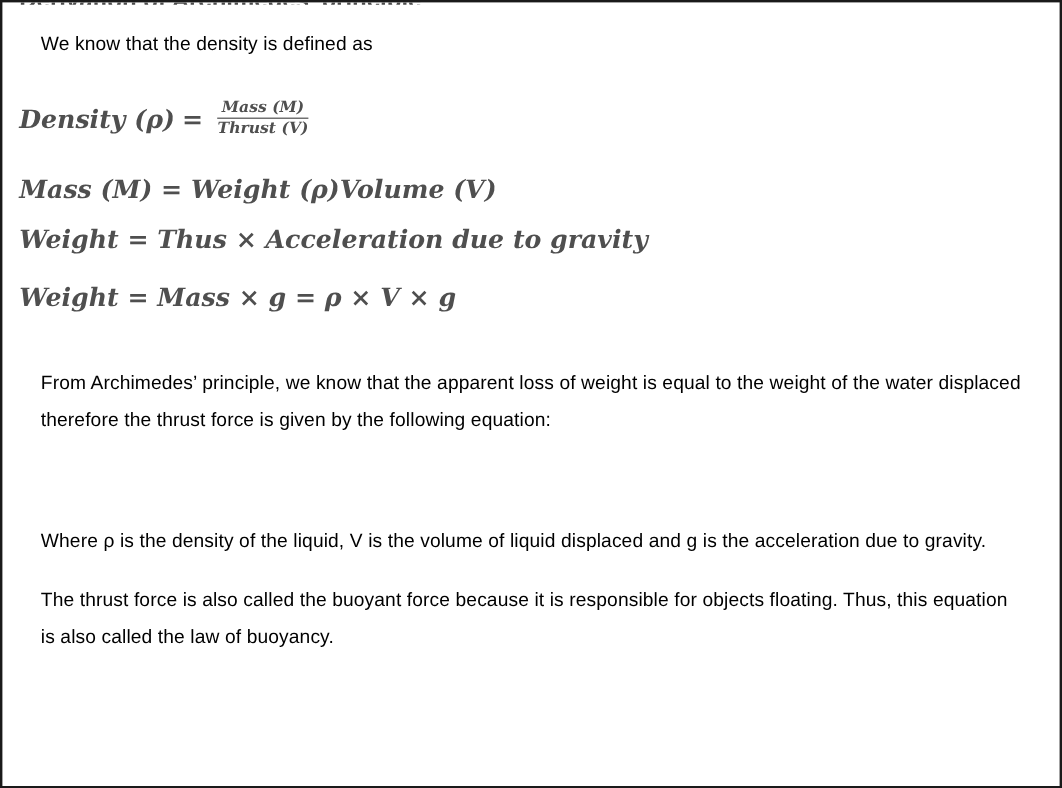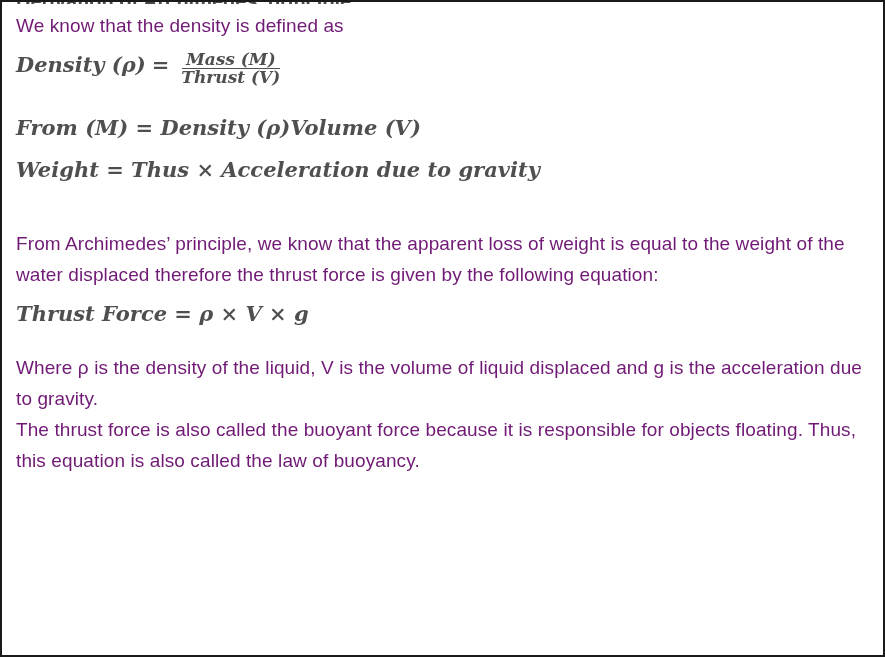--- a/index.html
+++ b/index.html
@@ -33,44 +33,44 @@
   .cut-title {
     font-size: 20px;
     font-weight: bold;
     color: #4a4a4a;
     line-height: 22px;
     height: 14px;
     overflow: hidden;
     margin: 0 0 6px 0;
   }
   .para {
-    font-size: 19px;
+    font-size: 16px;
     line-height: 31px;
-    color: #701a75;
-    margin: 0;
+    color: #000000;
+    margin: 18px;
     letter-spacing: 0.1px;
   }
   .formula {
     font-family: "DejaVu Serif", "Liberation Serif", serif;
     font-style: italic;
     font-weight: bold;
     color: #4f4f4f;
     font-size: 21px;
     line-height: 28px;
     white-space: nowrap;
     display: flex;
-    align-items: flex-start;
+    align-items: flex-end;
   }
   .frac {
     display: inline-flex;
     flex-direction: column;
     align-items: center;
     justify-content: center;
     vertical-align: middle;
-    font-size: 17px;
+    font-size: 13px;
     line-height: 15px;
     margin: 0 2px;
     position: relative;
     top: 1px;
   }
   .frac .num {
     padding: 0 4px 1px 4px;
     border-bottom: 1.4px solid #4f4f4f;
   }
   .frac .den {
@@ -102,39 +102,39 @@
         <span class="num">Mass (M)</span>
         <span class="den">Thrust (V)</span>
       </span>
     </div>
 
     <div class="sp-24"></div>
 
 
     <div class="sp-6"></div>
 
-    <div class="formula">From (M) = Density (ρ)Volume (V)</div>
+    <div class="formula">Mass (M) = Weight (ρ)Volume (V)</div>
 
     <div class="sp-4"></div>
 
 
     <div class="sp-10"></div>
 
     <div class="formula">Weight = Thus × Acceleration due to gravity</div>
 
     <div class="sp-20"></div>
 
+    <div class="formula">Weight = Mass × g = ρ × V × g</div>
 
     <div class="sp-24"></div>
 
     <p class="para">From Archimedes’ principle, we know that the apparent loss of weight is equal to the weight of the water displaced therefore the thrust force is given by the following equation:</p>
 
     <div class="sp-10"></div>
 
-    <div class="formula">Thrust Force = ρ × V × g</div>
 
     <div class="sp-24"></div>
 
     <p class="para">Where ρ is the density of the liquid, V is the volume of liquid displaced and g is the acceleration due to gravity.</p>
 
     <p class="para">The thrust force is also called the buoyant force because it is responsible for objects floating. Thus, this equation is also called the law of buoyancy.</p>
 
   </div>
 </div>
 

